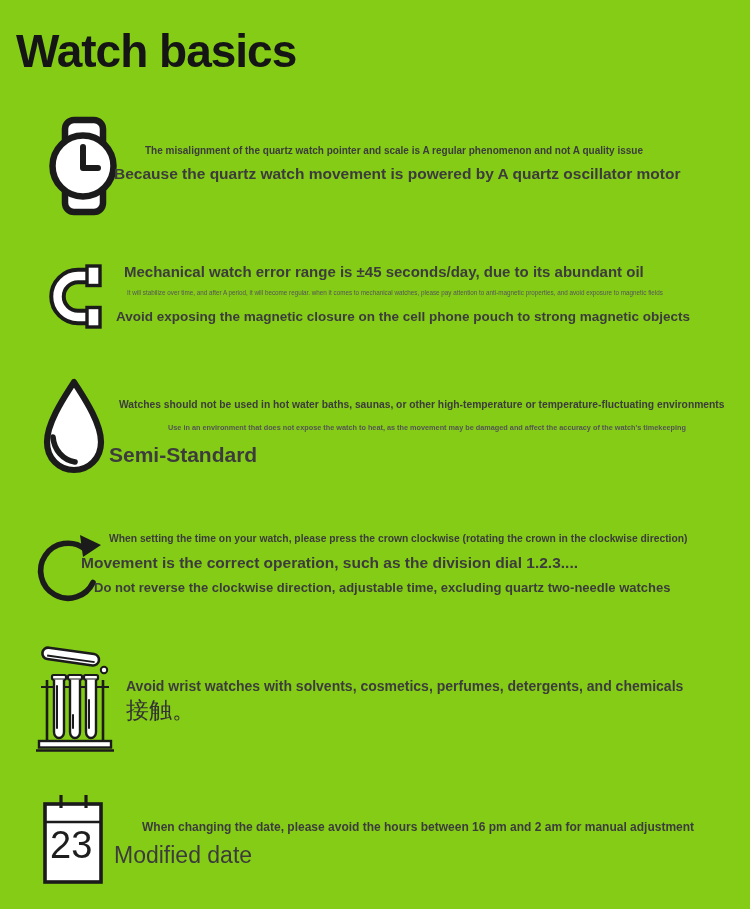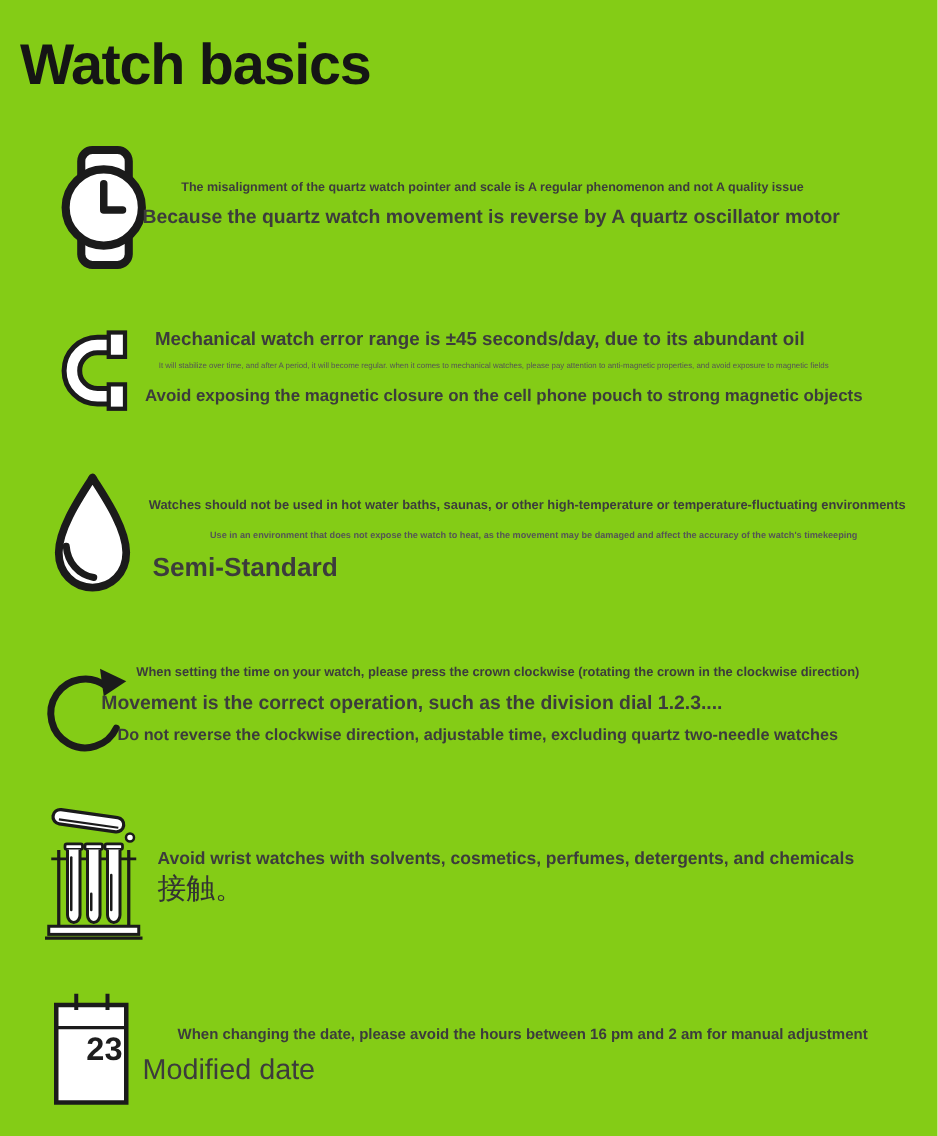--- a/index.html
+++ b/index.html
@@ -42,62 +42,62 @@
   .s1-l2 { left: 114px; top: 165px; font-size: 15.5px; font-weight: 700; }
   
   .s2-icon { left: 36px;  top: 262px; width: 84px;  height: 70px; }
   .s2-l1 { left: 124px; top: 263px; font-size: 15px;   font-weight: 700; }
   .s2-l2 { left: 127px; top: 289px; font-size: 6.3px;  font-weight: 400; color: #555; }
   .s2-l3 { left: 116px; top: 309px; font-size: 13.5px; font-weight: 700; text-align: right; }
   
   .s3-icon { left: 37px;  top: 376px; width: 74px;  height: 102px; }
   .s3-l1 { left: 119px; top: 399px; font-size: 10.3px; font-weight: 700; }
   .s3-l2 { left: 168px; top: 424px; font-size: 7.3px;  font-weight: 700; color: #555; }
-  .s3-l3 { left: 122px; top: 443px; font-size: 21px;   font-weight: 700; }
+  .s3-l3 { left: 109px; top: 443px; font-size: 21px;   font-weight: 700; }
   
   .s4-icon { left: 35px;  top: 524px; width: 76px;  height: 90px; }
   .s4-l1 { left: 109px; top: 533px; font-size: 10.3px; font-weight: 700; }
   .s4-l2 { left: 81px;  top: 554px; font-size: 15.5px; font-weight: 700; }
   .s4-l3 { left: 94px;  top: 581px; font-size: 13px;   font-weight: 700; }
   
   .s5-icon { left: 34px;  top: 642px; width: 82px;  height: 112px; }
   .s5-l1 { left: 126px; top: 678px; font-size: 14px; font-weight: 700; }
   .s5-l2 { left: 126px; top: 697px; font-size: 23px; font-weight: 400; color: #333; }
   
   .s6-icon { left: 41px;  top: 792px; width: 64px;  height: 94px; }
   .s6-l1 { left: 142px; top: 821px; font-size: 12px; font-weight: 700; }
   .s6-l2 { left: 114px; top: 842px; font-size: 23px; font-weight: 400; }
   .cal-day {
     position: absolute;
     left: 50px;
     top: 824px;
     width: 48px;
-    text-align: right;
-    font-size: 26px;
-    font-weight: 700;
+    text-align: left;
+    font-size: 38px;
+    font-weight: 400;
     color: #1e1e1e;
   }
 </style>
 </head>
 <body>
 
 <div class="page">
 
   <h1 class="title">Watch basics</h1>
 
   <section>
     <span class="icon s1-icon">
       <svg viewBox="0 0 86 100" xmlns="http://www.w3.org/2000/svg">
         <rect x="25" y="4" width="38" height="92" rx="9" fill="#fff" stroke="#1b1b1b" stroke-width="6.5"></rect>
         <circle cx="43" cy="50" r="30.5" fill="#fff" stroke="#1b1b1b" stroke-width="6.5"></circle>
         <path d="M43 31 L43 52 L58 52" fill="none" stroke="#1b1b1b" stroke-width="6" stroke-linecap="round" stroke-linejoin="round"></path>
       </svg>
     </span>
     <div class="line s1-l1">The misalignment of the quartz watch pointer and scale is A regular phenomenon and not A quality issue</div>
-    <div class="line s1-l2">Because the quartz watch movement is reverse by A quartz oscillator motor</div>
+    <div class="line s1-l2">Because the quartz watch movement is powered by A quartz oscillator motor</div>
   </section>
 
   <section>
     <span class="icon s2-icon">
       <svg viewBox="0 0 82 70" xmlns="http://www.w3.org/2000/svg">
         <path d="M57 14 H41 a20.5 20.5 0 0 0 0 41 H57" fill="none" stroke="#1b1b1b" stroke-width="16.5"></path>
         <path d="M57 14 H41 a20.5 20.5 0 0 0 0 41 H57" fill="none" stroke="#fff" stroke-width="8.5"></path>
         <rect x="50" y="4" width="13" height="19.5" fill="#fff" stroke="#1b1b1b" stroke-width="3.4"></rect>
         <rect x="50" y="45.5" width="13" height="19.5" fill="#fff" stroke="#1b1b1b" stroke-width="3.4"></rect>
       </svg>

